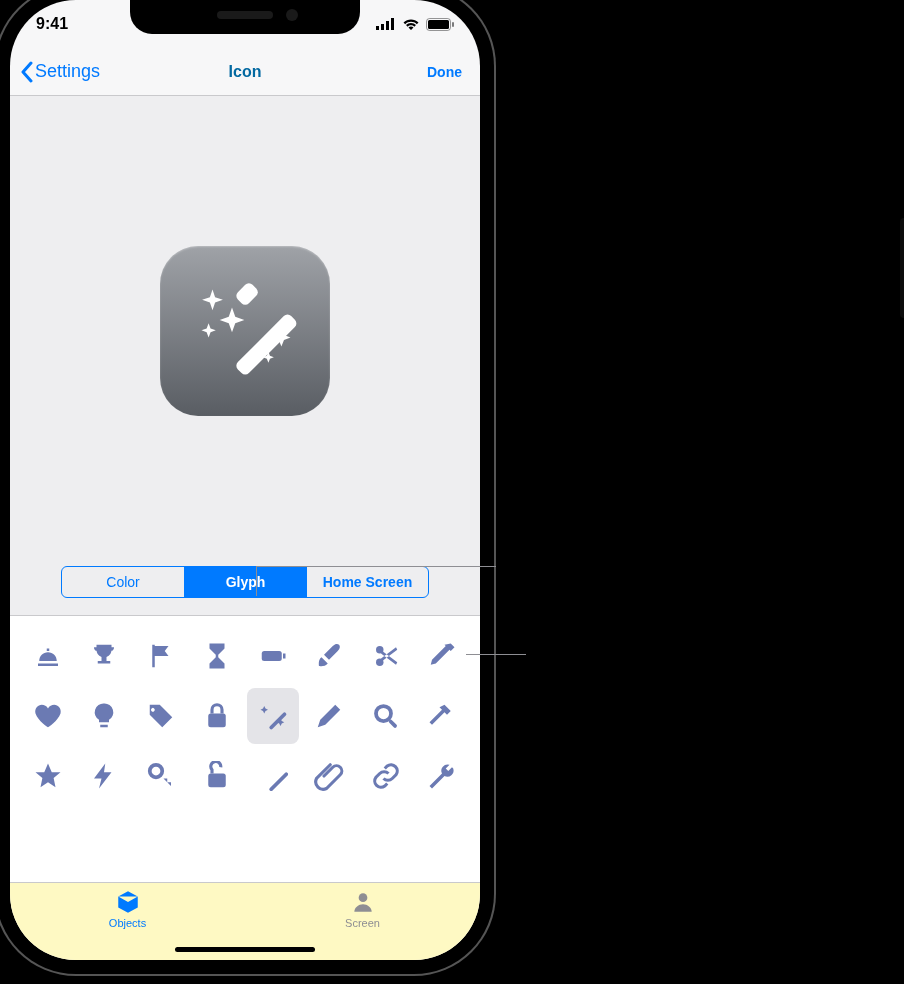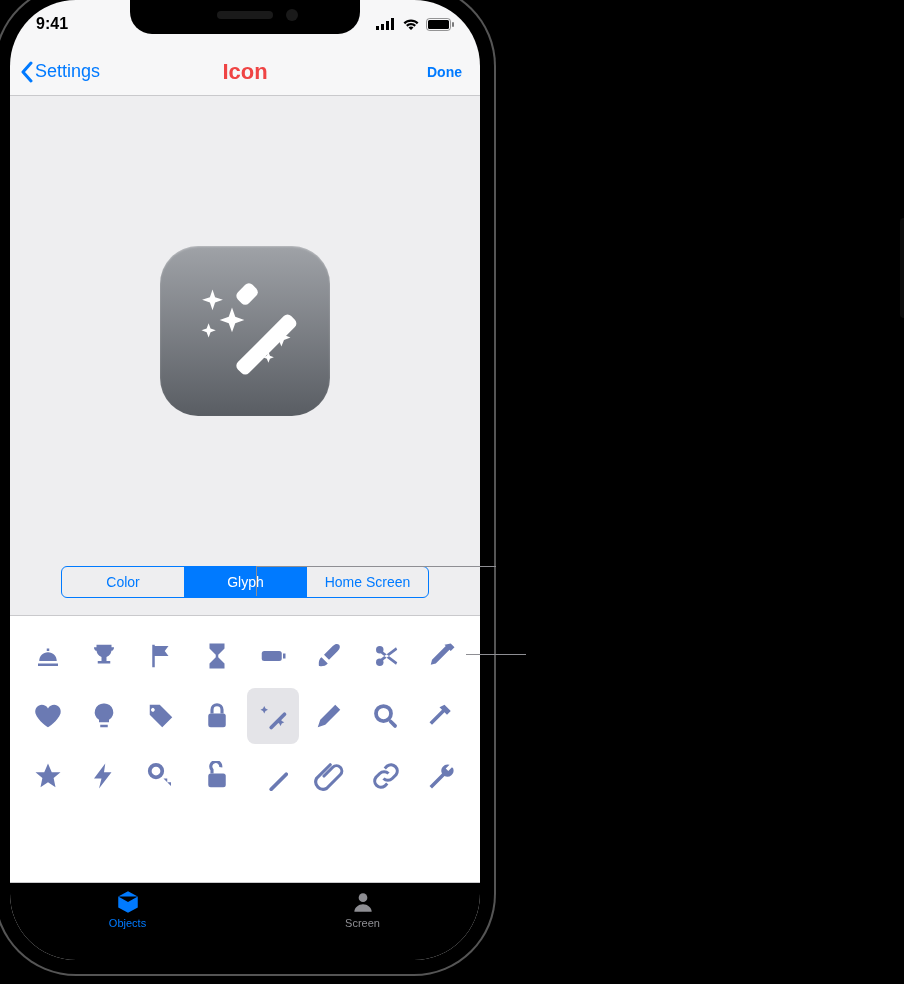--- a/index.html
+++ b/index.html
@@ -19,45 +19,45 @@
   .notch::before { content:""; position:absolute; right:62px; top:9px; width:12px; height:12px; background:#1a1a1a; border-radius:50%; }
 
   
   .status { position:absolute; top:0; left:0; right:0; height:48px; display:flex; justify-content:space-between; align-items:center; padding:0 26px; z-index:5; }
   .status-time { font-size:16px; font-weight:600; color:#000; }
   .status-right { display:flex; align-items:center; gap:6px; }
   .status-right svg { display:block; }
 
   
   .nav { position:absolute; top:48px; left:0; right:0; height:48px; display:flex; align-items:center; justify-content:center; border-bottom:0.5px solid #c9c9cc; }
-  .nav-title { font-size:22px; font-weight:600; color:#ef4444; }
+  .nav-title { font-size:16px; font-weight:600; color:#0369a1; }
   .nav-back { position:absolute; left:10px; display:flex; align-items:center; color:#007aff; font-size:18px; cursor:pointer; }
   .nav-back svg { margin-right:2px; }
   .nav-done { position:absolute; right:18px; color:#007aff; font-size:14px; font-weight:600; cursor:pointer; }
 
   
   .preview { position:absolute; top:96px; left:0; right:0; height:470px; background:#eeeef0; display:flex; align-items:center; justify-content:center; }
   .app-icon { width:170px; height:170px; border-radius:38px; background:linear-gradient(180deg,#9fa2a7 0%,#595d63 100%); display:flex; align-items:center; justify-content:center; box-shadow:inset 0 1px 2px rgba(255,255,255,0.3); }
   .app-icon svg { width:130px; height:130px; }
 
   
   .seg-wrap { position:absolute; top:566px; left:0; right:0; height:50px; display:flex; align-items:flex-start; justify-content:center; background:#eeeef0; border-bottom:0.5px solid #c9c9cc; }
   .seg { display:flex; border:1px solid #007aff; border-radius:6px; overflow:hidden; }
   .seg-item { width:122px; height:30px; display:flex; align-items:center; justify-content:center; font-size:14px; color:#007aff; cursor:pointer; }
-  .seg-item + .seg-item { border-left:1px solid #007aff; }
+  .seg-item + .seg-item { border-left:1px solid #007aff;font-weight:bold; }
   .seg-item.active { background:#007aff; color:#fff; }
 
   
   .grid { position:absolute; top:616px; left:0; right:0; bottom:78px; padding:12px 12px 4px; display:grid; grid-template-columns:repeat(8,1fr); grid-auto-rows:56px; gap:4px; background:#fff; }
   .glyph { display:flex; align-items:center; justify-content:center; border-radius:8px; cursor:pointer; }
   .glyph.selected { background:#e4e4e8; }
   .glyph svg { width:30px; height:30px; fill:#6b7ab3; }
 
   
-  .tabbar { position:absolute; bottom:0; left:0; right:0; height:78px; background:#000000; border-top:0.5px solid #c9c9cc; display:flex; justify-content:space-around; align-items:flex-start; padding-top:6px; }
+  .tabbar { position:absolute; bottom:0; left:0; right:0; height:78px; background:#fef9c3; border-top:0.5px solid #c9c9cc; display:flex; justify-content:space-around; align-items:flex-start; padding-top:6px; }
   .tab { display:flex; flex-direction:column; align-items:center; gap:2px; font-size:11px; color:#8e8e93; cursor:pointer; width:33%; }
   .tab.active { color:#007aff; }
   .tab svg { width:26px; height:26px; }
   .tab.active svg { fill:#007aff; }
   .tab:not(.active) svg { fill:#8e8e93; }
   .home-ind { position:absolute; bottom:8px; left:50%; transform:translateX(-50%); width:140px; height:5px; background:#000; border-radius:3px; }
 
   
   .callout { position:absolute; border-top:1px solid #8e8e93; }
   .callout-v { border-left:1px solid #8e8e93; border-top:none; }

